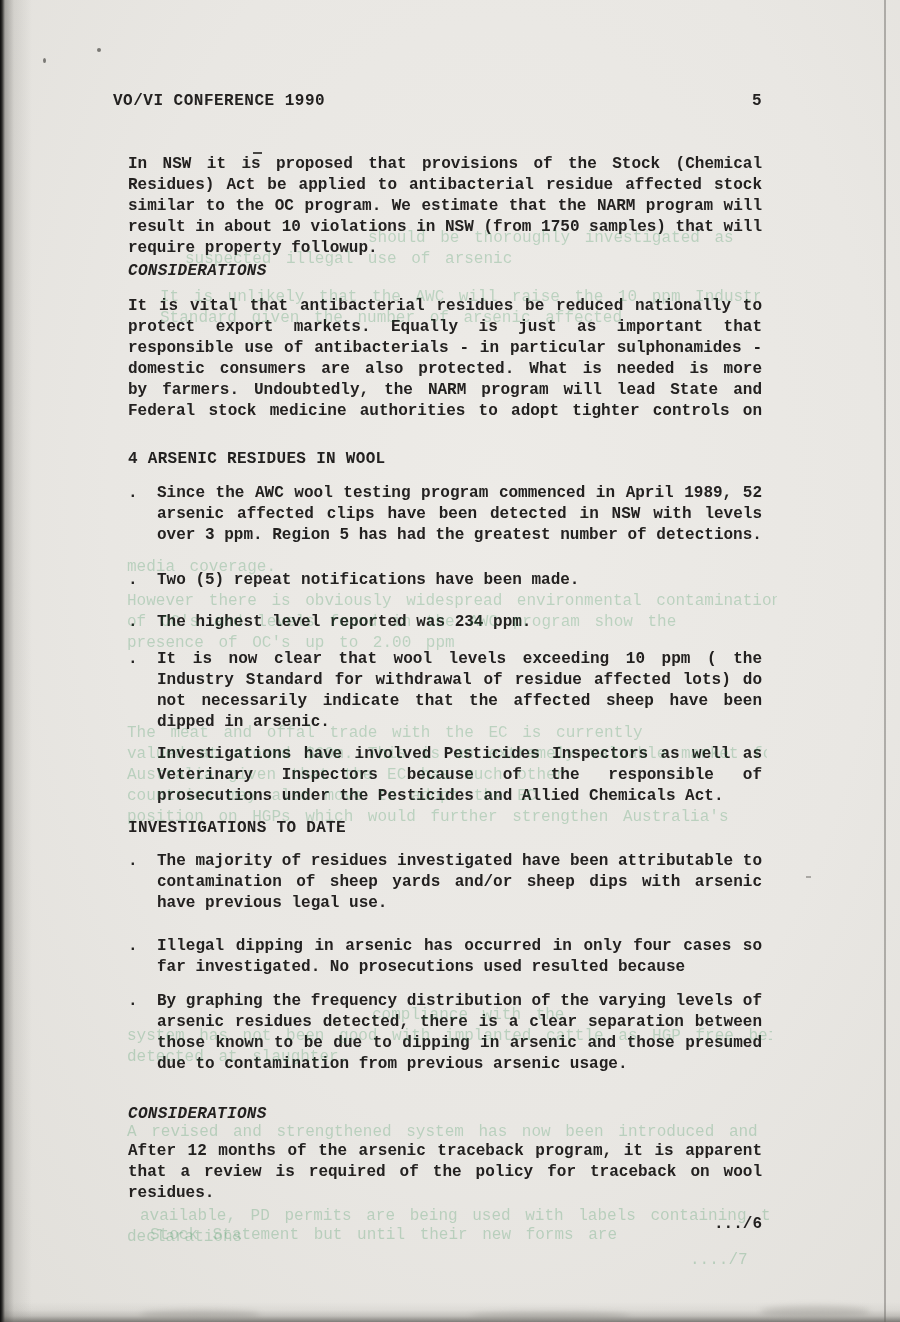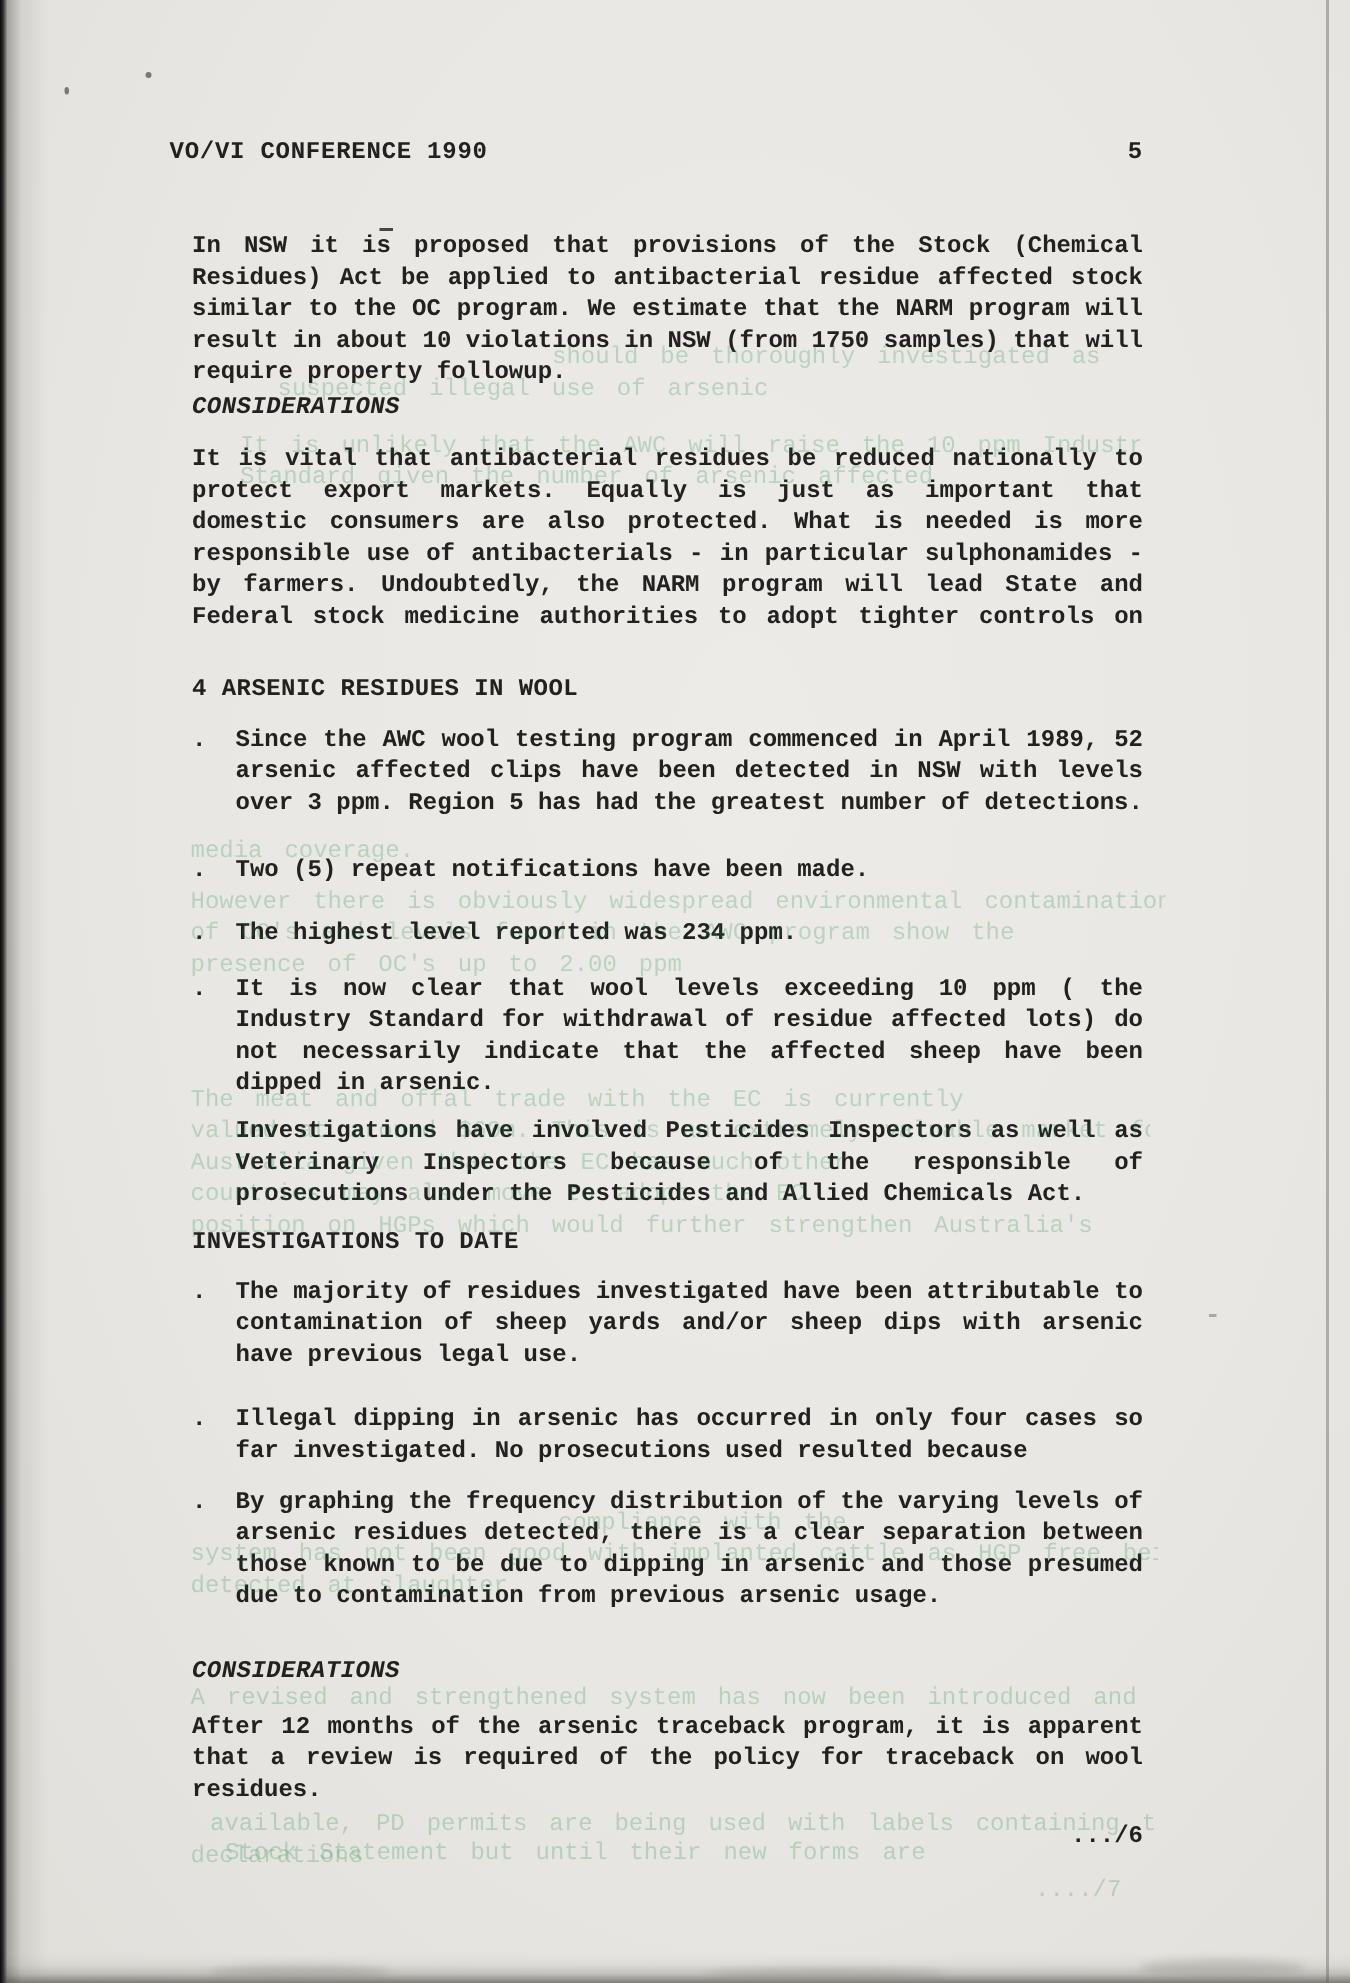--- a/index.html
+++ b/index.html
@@ -57,22 +57,22 @@
         <div class="line">In NSW it is proposed that provisions of the Stock (Chemical</div>
         <div class="line">Residues) Act be applied to antibacterial residue affected stock</div>
         <div class="line">similar to the OC program.  We estimate that the NARM program will</div>
         <div class="line">result in about 10 violations in NSW (from 1750 samples) that will</div>
         <div class="line last">require property followup.</div>
       </div>
       <div class="block heading-italic" style="top: 261px;">CONSIDERATIONS</div>
       <div class="block paragraph" style="top: 296px;">
         <div class="line">It is vital that antibacterial residues be reduced nationally to</div>
         <div class="line">protect export markets.   Equally is just as important that</div>
+        <div class="line">responsible use of antibacterials - in particular sulphonamides -</div>
         <div class="line">domestic consumers are also protected.  What is needed is more</div>
-        <div class="line">responsible use of antibacterials - in particular sulphonamides -</div>
         <div class="line">by farmers.  Undoubtedly, the NARM program will lead State and</div>
         <div class="line">Federal stock medicine authorities to adopt tighter controls on</div>
       </div>
       <div class="block heading" style="top: 449px;">4  ARSENIC RESIDUES IN WOOL</div>
       <div class="block bullet" style="top: 483px;">
         <div class="dot">.</div>
         <div class="btxt">
           <div class="line">Since the AWC wool testing program commenced in April 1989, 52</div>
           <div class="line">arsenic affected clips have been detected in NSW with levels</div>
           <div class="line last">over 3 ppm. Region 5 has had the greatest number of detections.</div>

